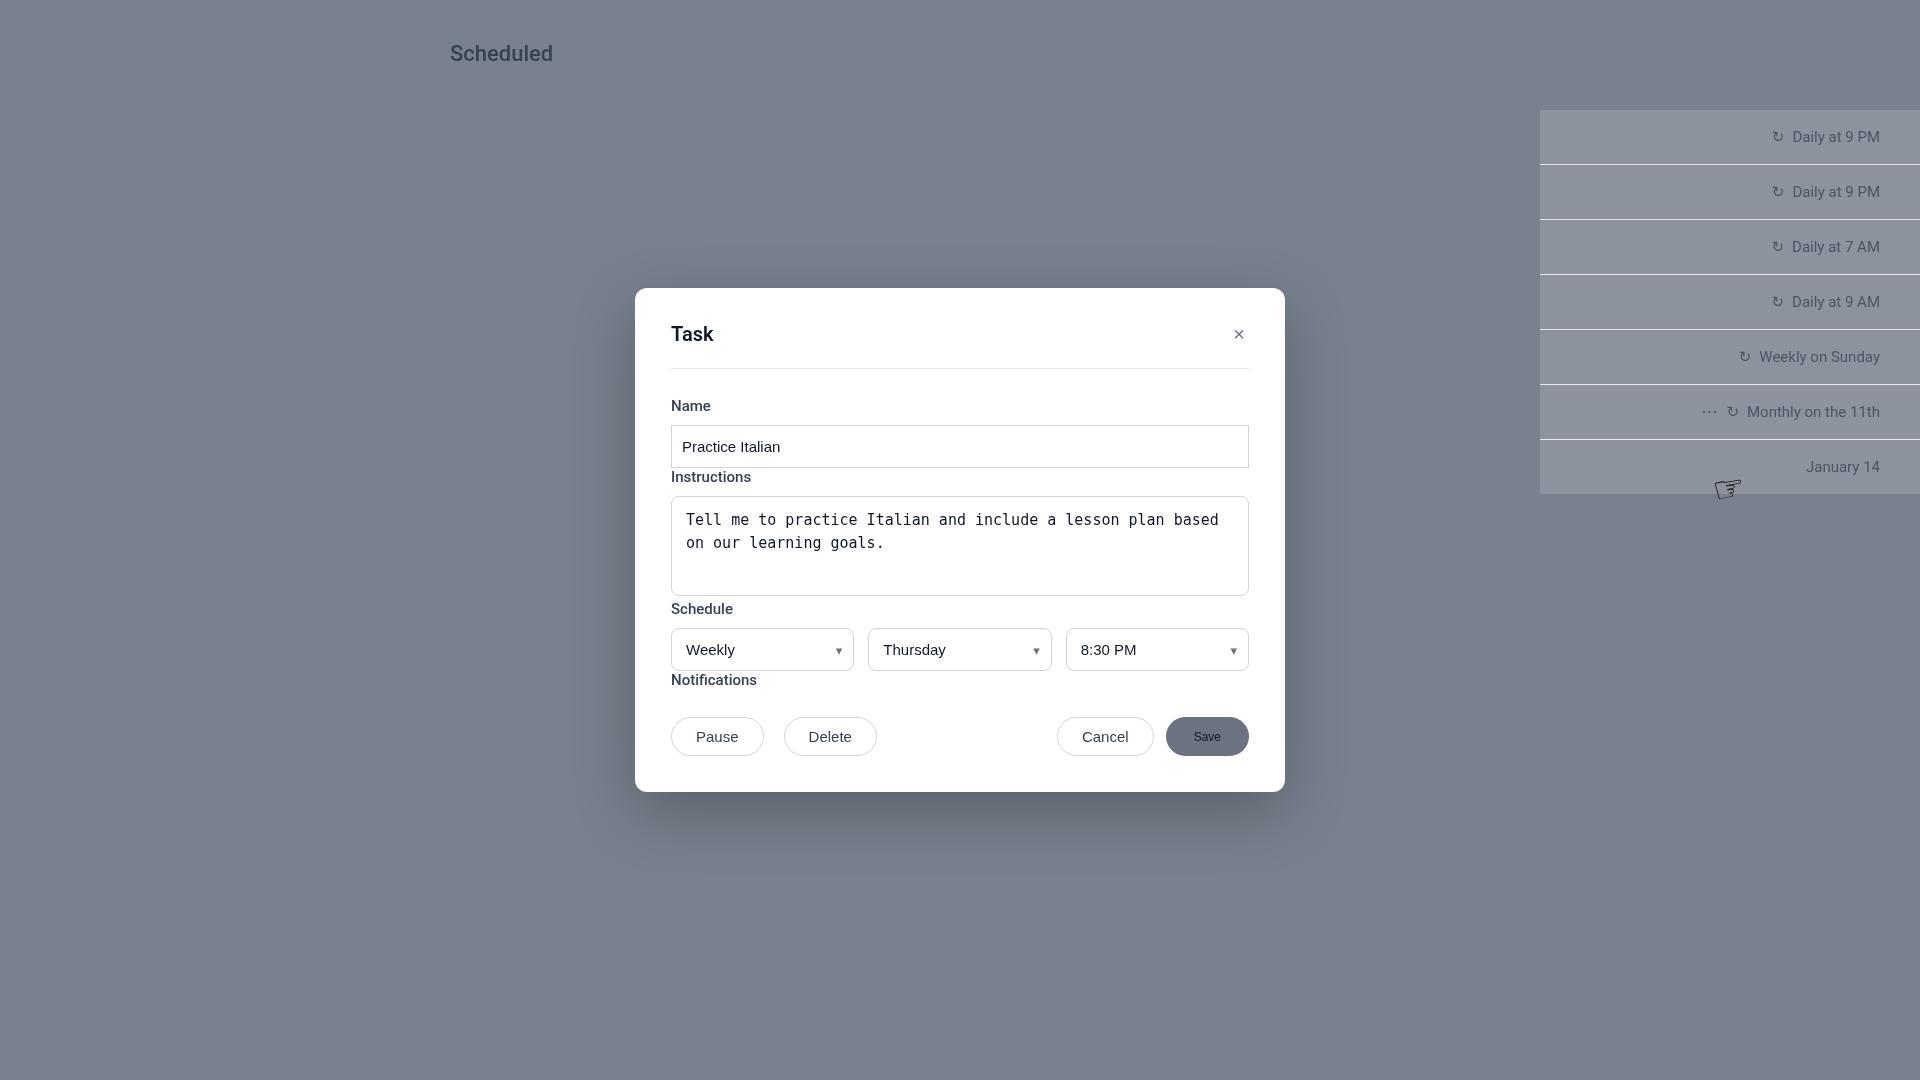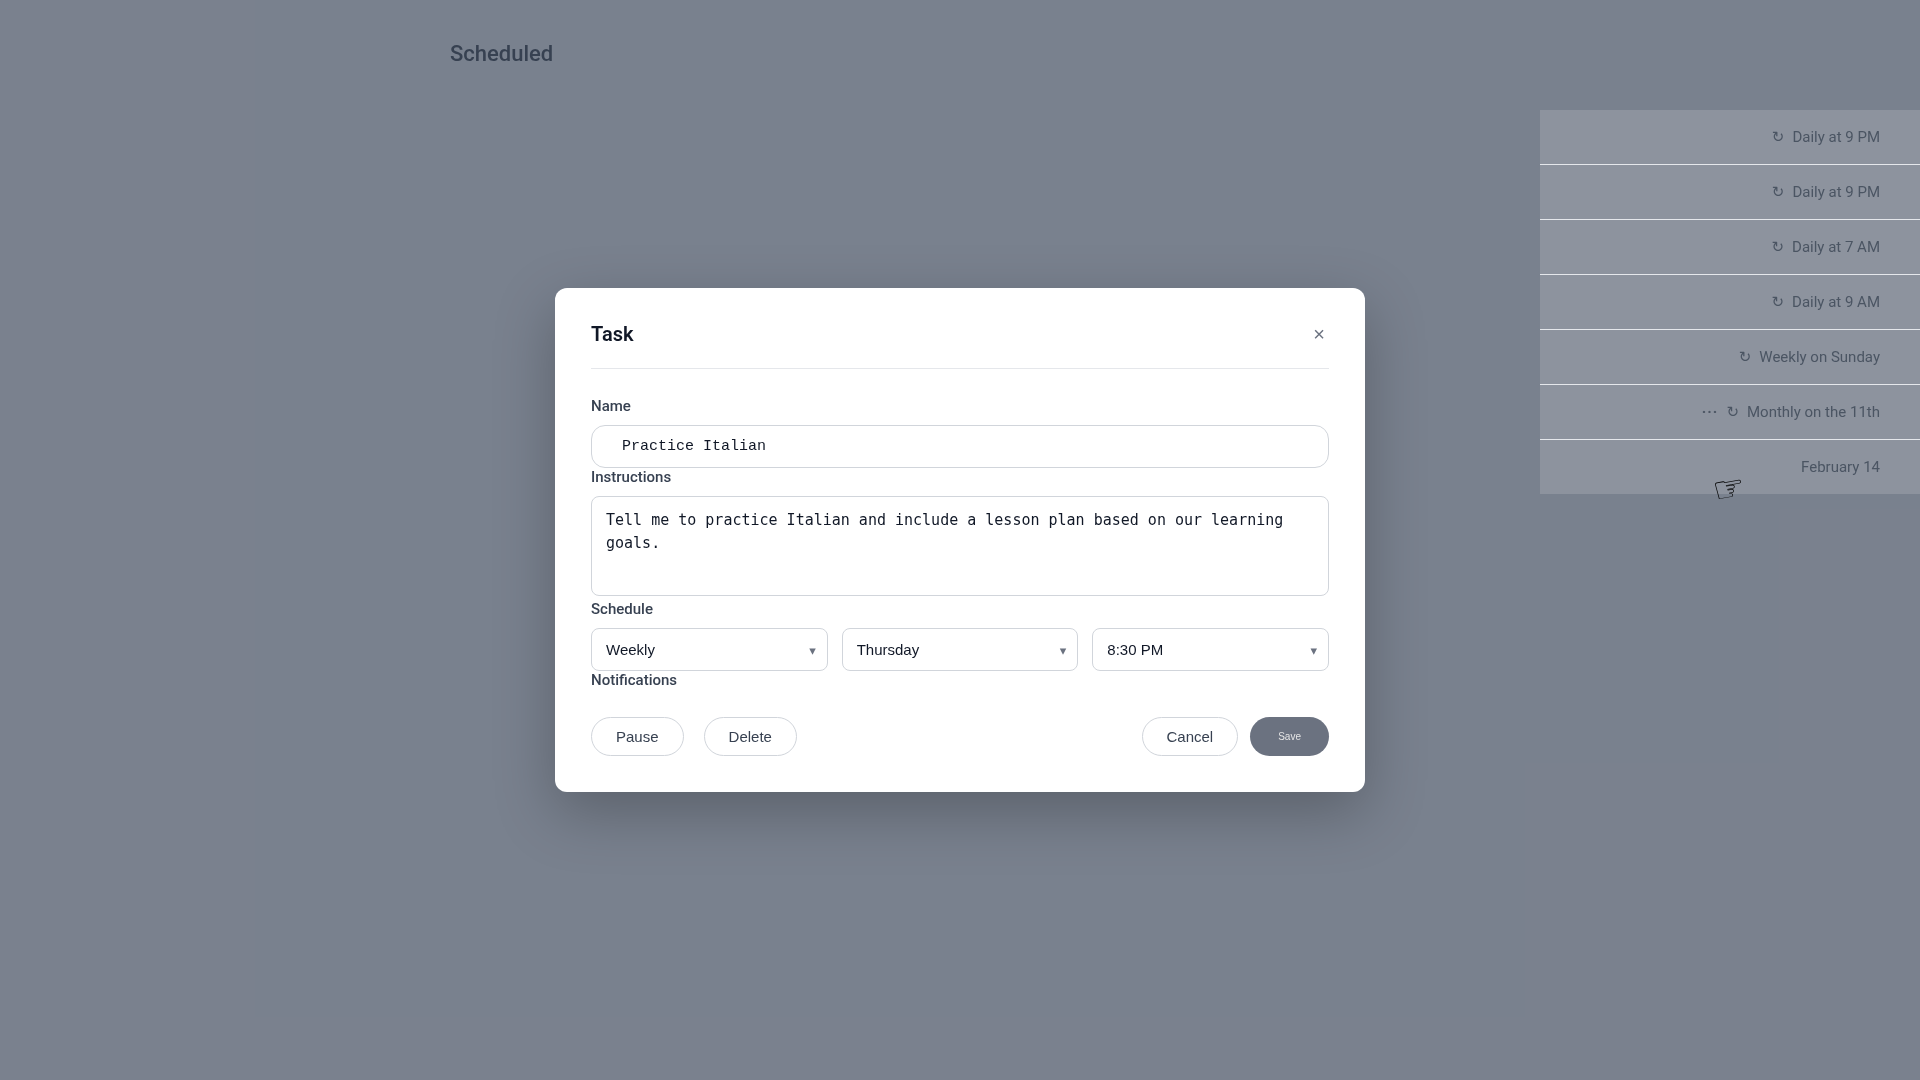--- a/index.html
+++ b/index.html
@@ -97,21 +97,21 @@
       position: absolute;
       inset: 0;
       display: flex;
       align-items: center;
       justify-content: center;
     }
 
     .modal {
       background: #ffffff;
       border-radius: 12px;
-      width: 810px;
+      width: 650px;
       padding: 32px 36px 36px;
       position: relative;
       box-shadow: 0 20px 60px rgba(0,0,0,0.25);
     }
 
     .modal-header {
       display: flex;
       align-items: center;
       justify-content: space-between;
       margin-bottom: 28px;
@@ -141,27 +141,26 @@
     .field-label {
       font-size: 15px;
       font-weight: 500;
       color: #374151;
       margin-bottom: 10px;
       display: block;
     }
 
     .text-input {
       width: 100%;
-      padding: 12px 30px;
+      padding: 12px 10px;
       border: 1px solid #d1d5db;
-      border-radius: 14px;
+      border-radius: 0;
       font-size: 15px;
       color: #111827;
       outline: none;
-      font-family: Liberation Mono, monospace;
     }
 
     .textarea-input {
       width: 100%;
       padding: 12px 14px;
       border: 1px solid #d1d5db;
       border-radius: 8px;
       font-size: 15px;
       color: #111827;
       outline: none;
@@ -241,23 +240,23 @@
       color: #374151;
       cursor: pointer;
       text-align: center;
     }
 
     .btn-save {
       padding: 10px 28px;
       border: none;
       border-radius: 24px;
       background: #6b7280;
-      font-size: 10px;
-      font-weight: 500;
-      color: #e5e5e5;
+      font-size: 12px;
+      font-weight: 500;
+      color: #0f172a;
       cursor: pointer;
     }
   </style>
 </head>
 <body>
 
 <div class="background-overlay"></div>
 
 <div class="page-title">Scheduled</div>
 
@@ -280,21 +279,21 @@
   </div>
   <div class="sidebar-item">
     <span class="refresh-icon">↻</span>
     <span>Weekly on Sunday</span>
   </div>
   <div class="sidebar-item has-more">
     <span class="more-icon">···</span>
     <span class="refresh-icon">↻</span>
     <span>Monthly on the 11th</span>
   </div>
-  <div class="date-label">February 14</div>
+  <div class="date-label">January 14</div>
 </div>
 
 <div class="cursor-icon">☞</div>
 
 <div class="modal-backdrop">
   <div class="modal">
 
     <div class="modal-header">
       <span class="modal-title">Task</span>
       <button class="close-btn">×</button>

